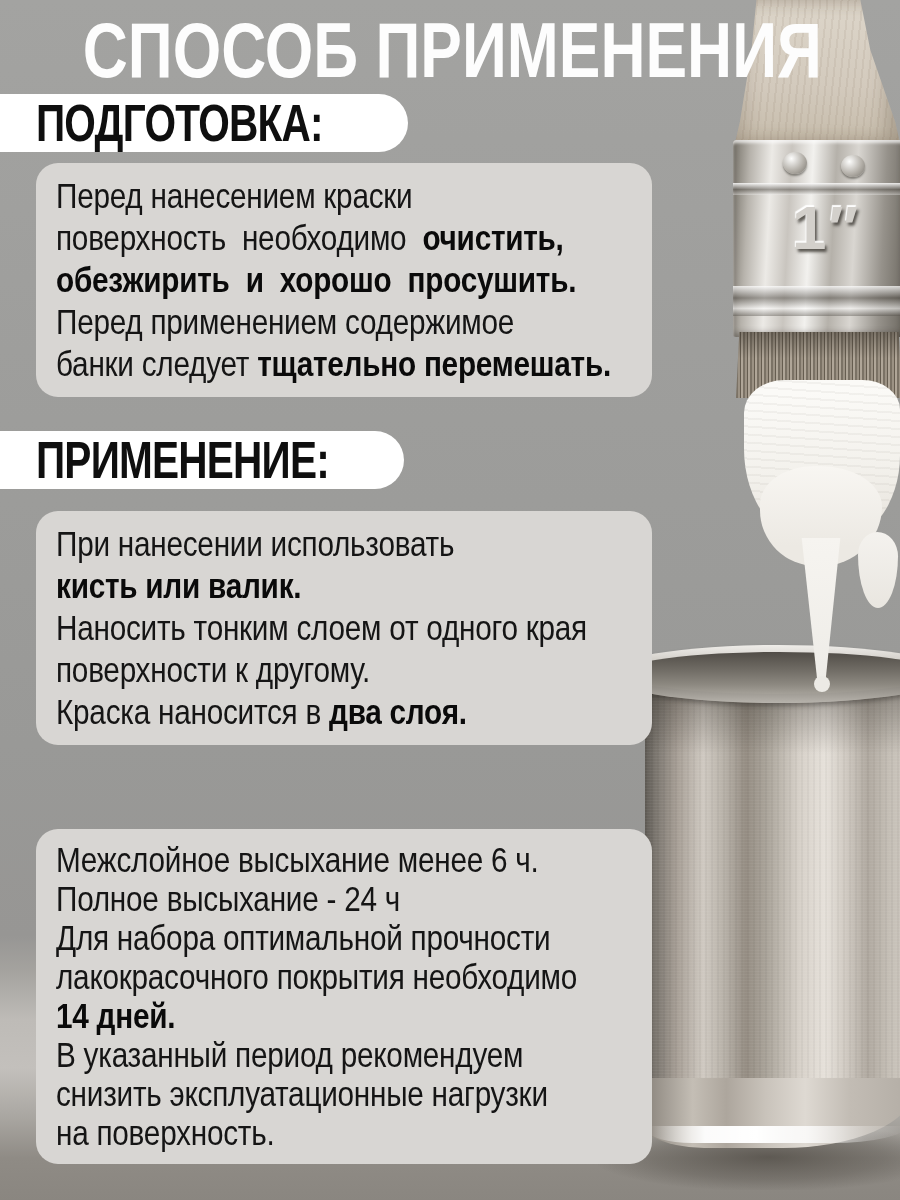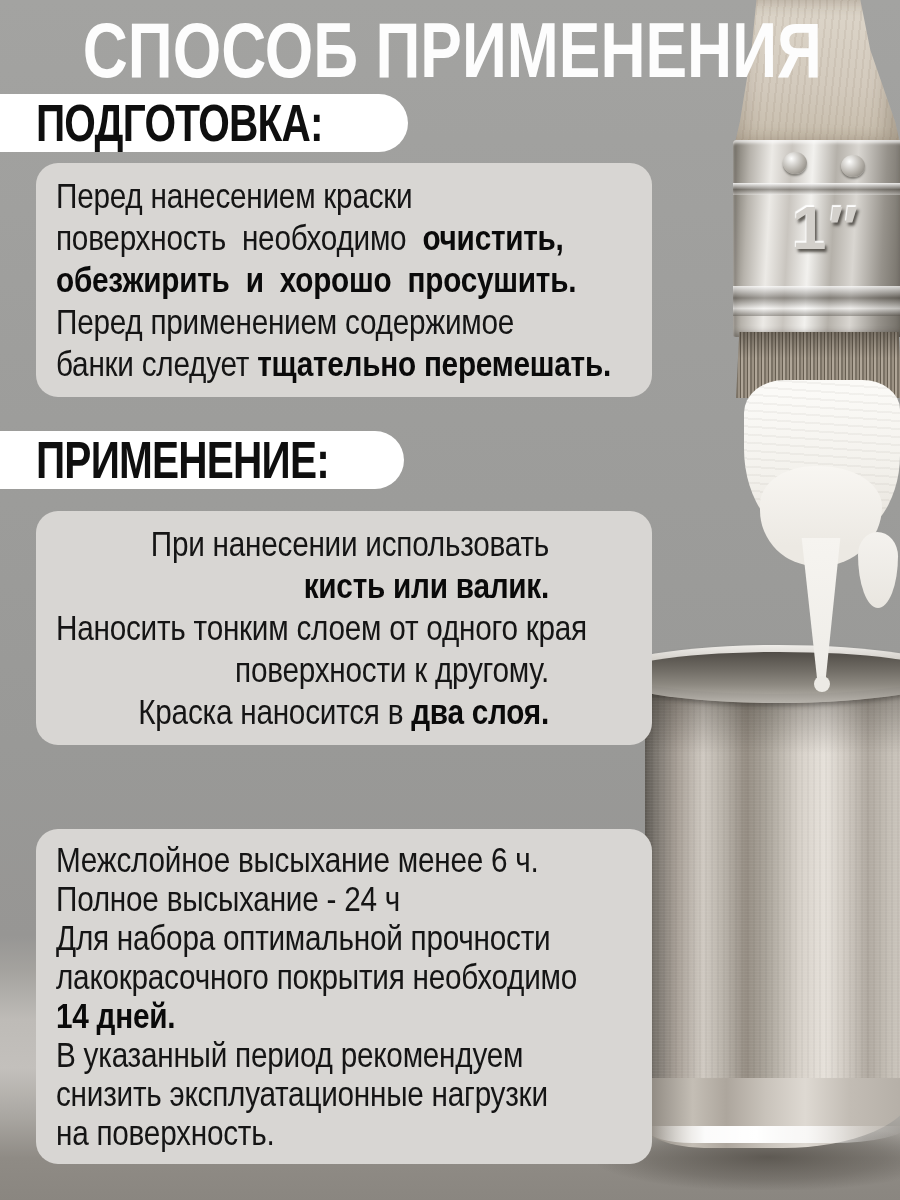--- a/index.html
+++ b/index.html
@@ -83,21 +83,21 @@
     text-align:center;line-height:76px;font-size:78px;font-weight:700;color:#fdfdfd;
     white-space:nowrap;transform:scaleX(0.80);transform-origin:center top;}
   .pill{position:absolute;z-index:10;left:0;height:58px;background:#ffffff;
     border-radius:0 30px 30px 0;display:flex;align-items:center;
     padding-left:36px;overflow:hidden;}
   .pill span{font-size:52px;font-weight:700;color:#0f0f0f;white-space:nowrap;
     letter-spacing:-1px;transform:scaleX(0.78);transform-origin:left center;}
   .pill-1{top:94px;width:372px;} .pill-2{top:431px;width:368px;text-align:center;} .pill-3{top:755px;width:362px;}
   .info-box{position:absolute;z-index:10;left:36px;width:616px;box-sizing:border-box;
     background:#d8d6d3;border-radius:22px;padding:12px 16px 12px 20px;color:#151515;}
-  .box-1{top:163px;} .box-2{top:511px;text-align:right;} .box-3{top:829px;padding-top:11px;}
+  .box-1{top:163px;} .box-2{top:511px;} .box-3{top:829px;padding-top:11px;}
   .box-body{transform:scaleX(0.85);transform-origin:left top;}
   .t-line{white-space:pre;font-size:35px;line-height:42px;letter-spacing:-0.3px;}
   .box-3 .t-line{line-height:39px;}
   .b{font-weight:700;color:#0a0a0a;}
 </style>
 </head>
 <body>
 
 <div class="poster">
 

